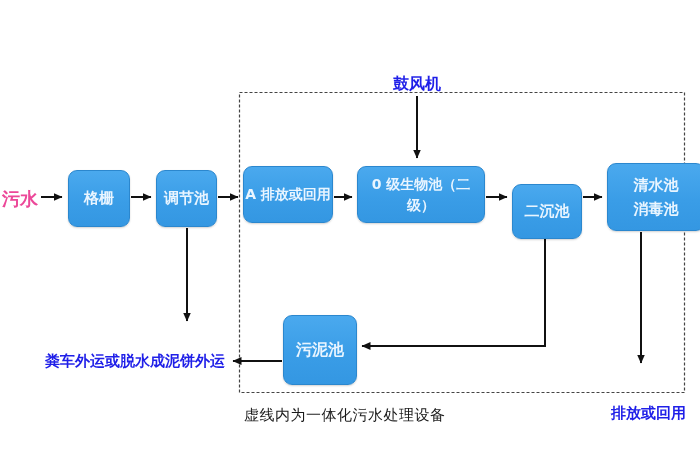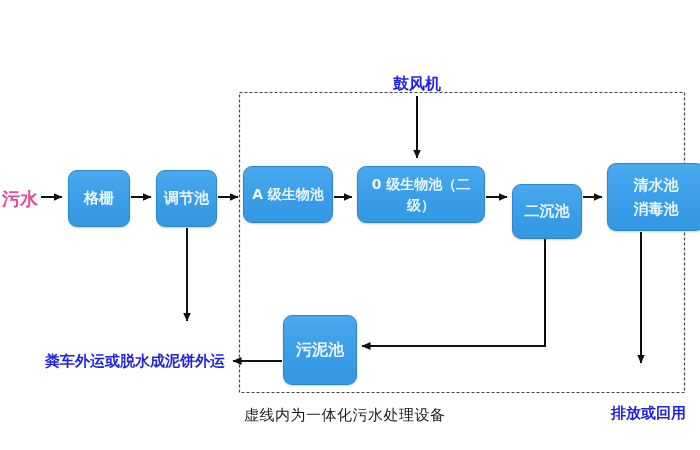--- a/index.html
+++ b/index.html
@@ -89,21 +89,21 @@
   </svg>
 
   <div class="lbl lbl-influent">污水</div>
 
   <div class="lbl lbl-blower">鼓风机</div>
 
   <div class="box box-grid">格栅</div>
 
   <div class="box box-regulating">调节池</div>
 
-  <div class="box box-a-bio">A 级生物池</div>
+  <div class="box box-a-bio">A 排放或回用</div>
 
   <div class="box box-o-bio">0 级生物池（二级）</div>
 
   <div class="box box-sec-sed">二沉池</div>
 
   <div class="box box-clearwater">
     <span>清水池</span>
     <span>消毒池</span>
   </div>
 

